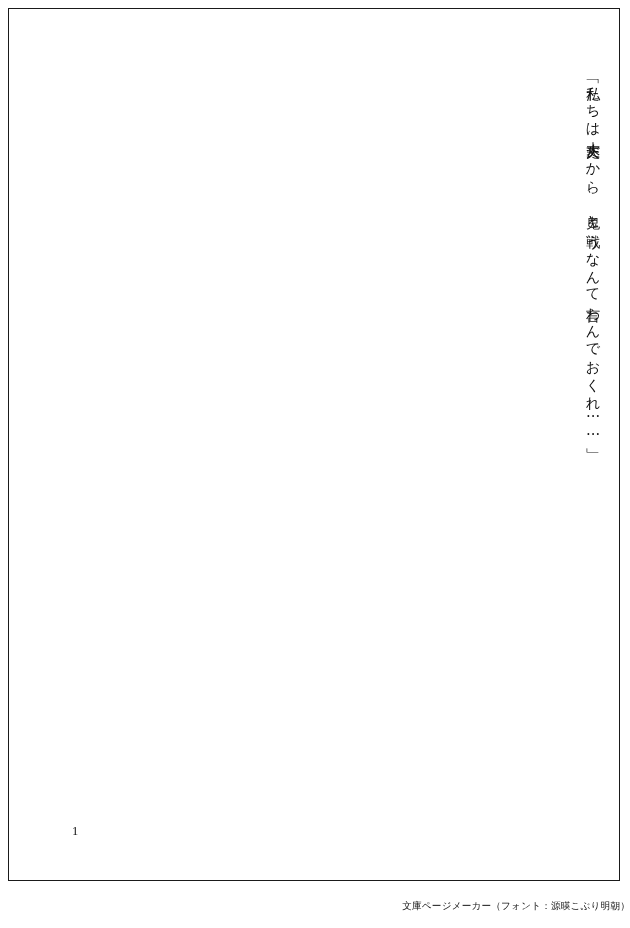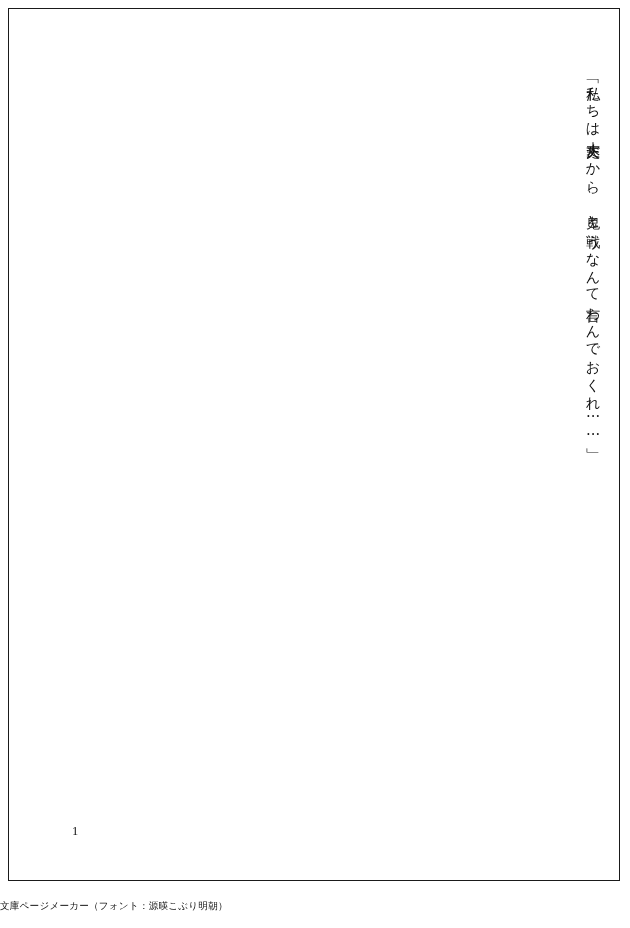--- a/index.html
+++ b/index.html
@@ -77,21 +77,21 @@
     font-size: 12.5px;
     color: #111111;
   }
 
   
   #footer {
     position: absolute;
     left: 0;
     top: 900px;
     width: 630px;
-    text-align: left;
+    text-align: right;
     font-family: "DejaVu Sans", "Liberation Sans", sans-serif;
     font-size: 9.6px;
     color: #111111;
     letter-spacing: 0.2px;
   }
 </style>
 </head>
 <body>
 
 <div id="page">

